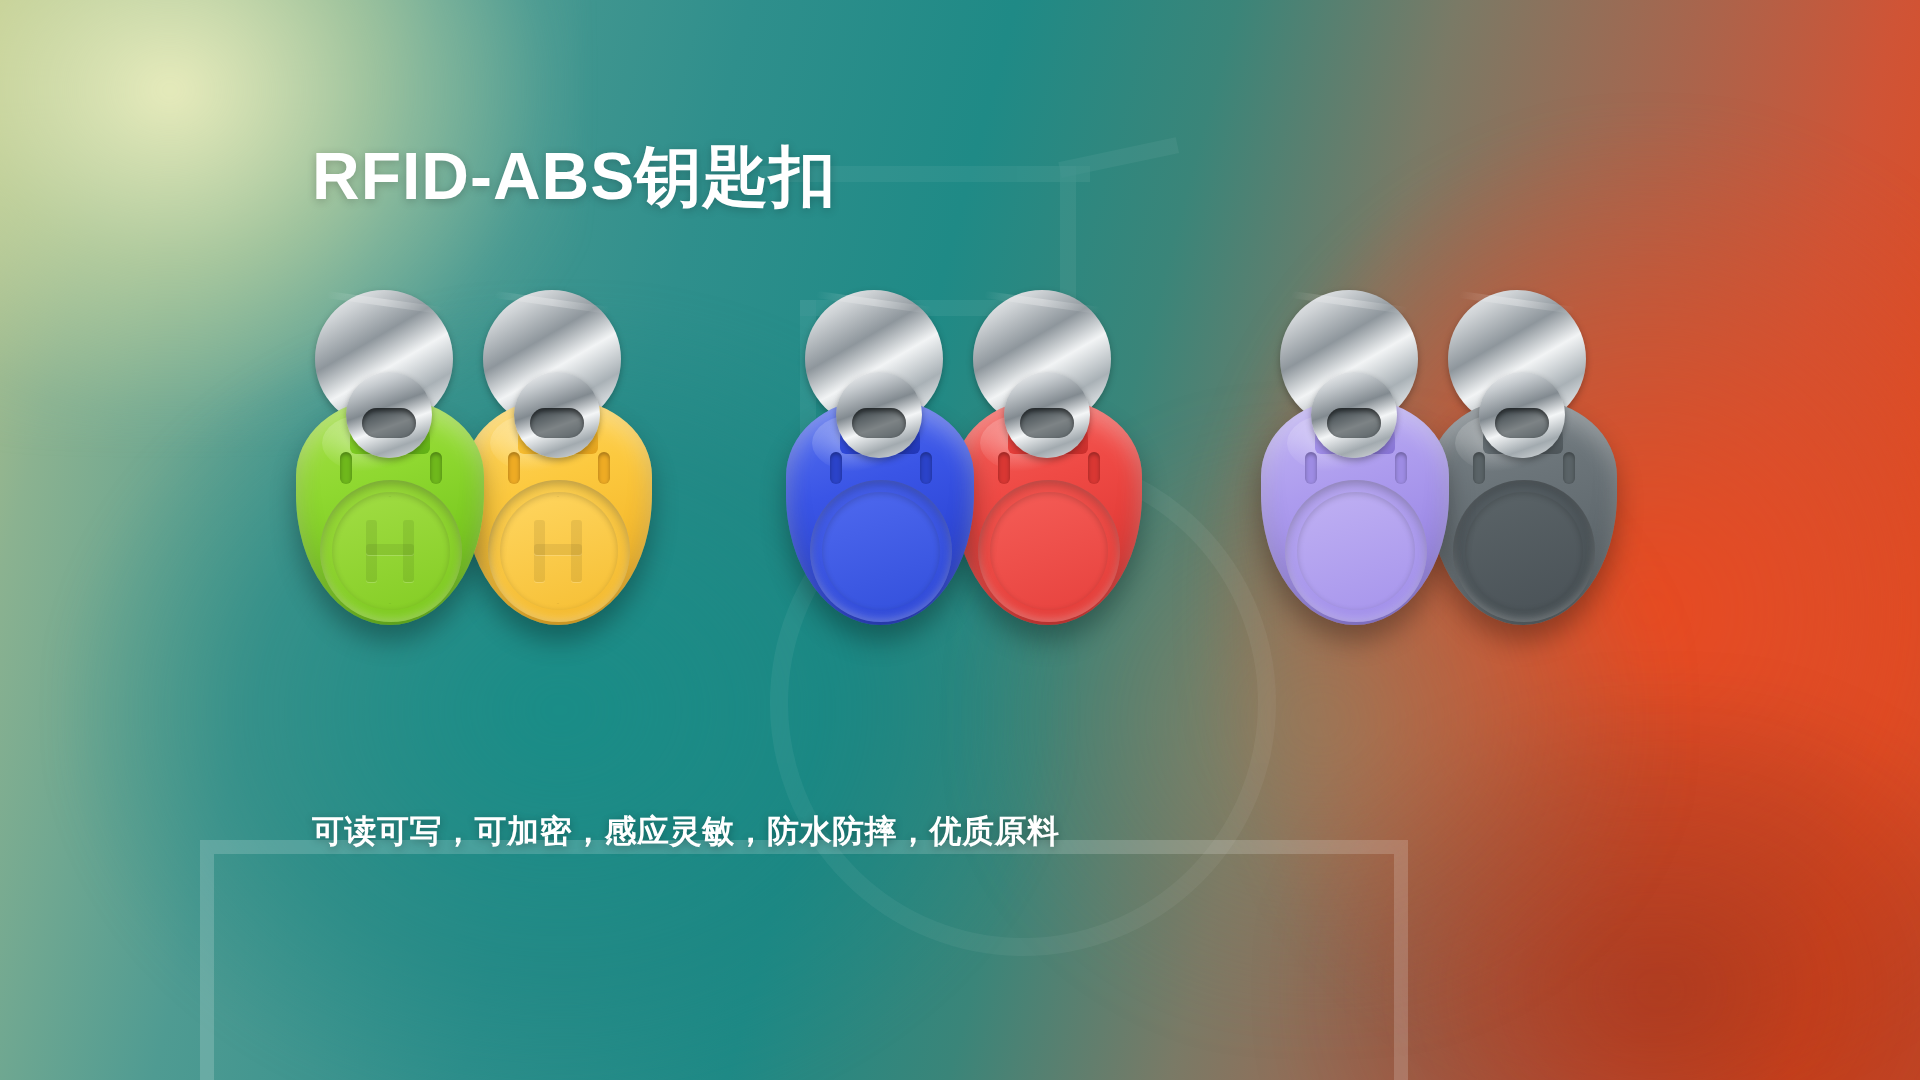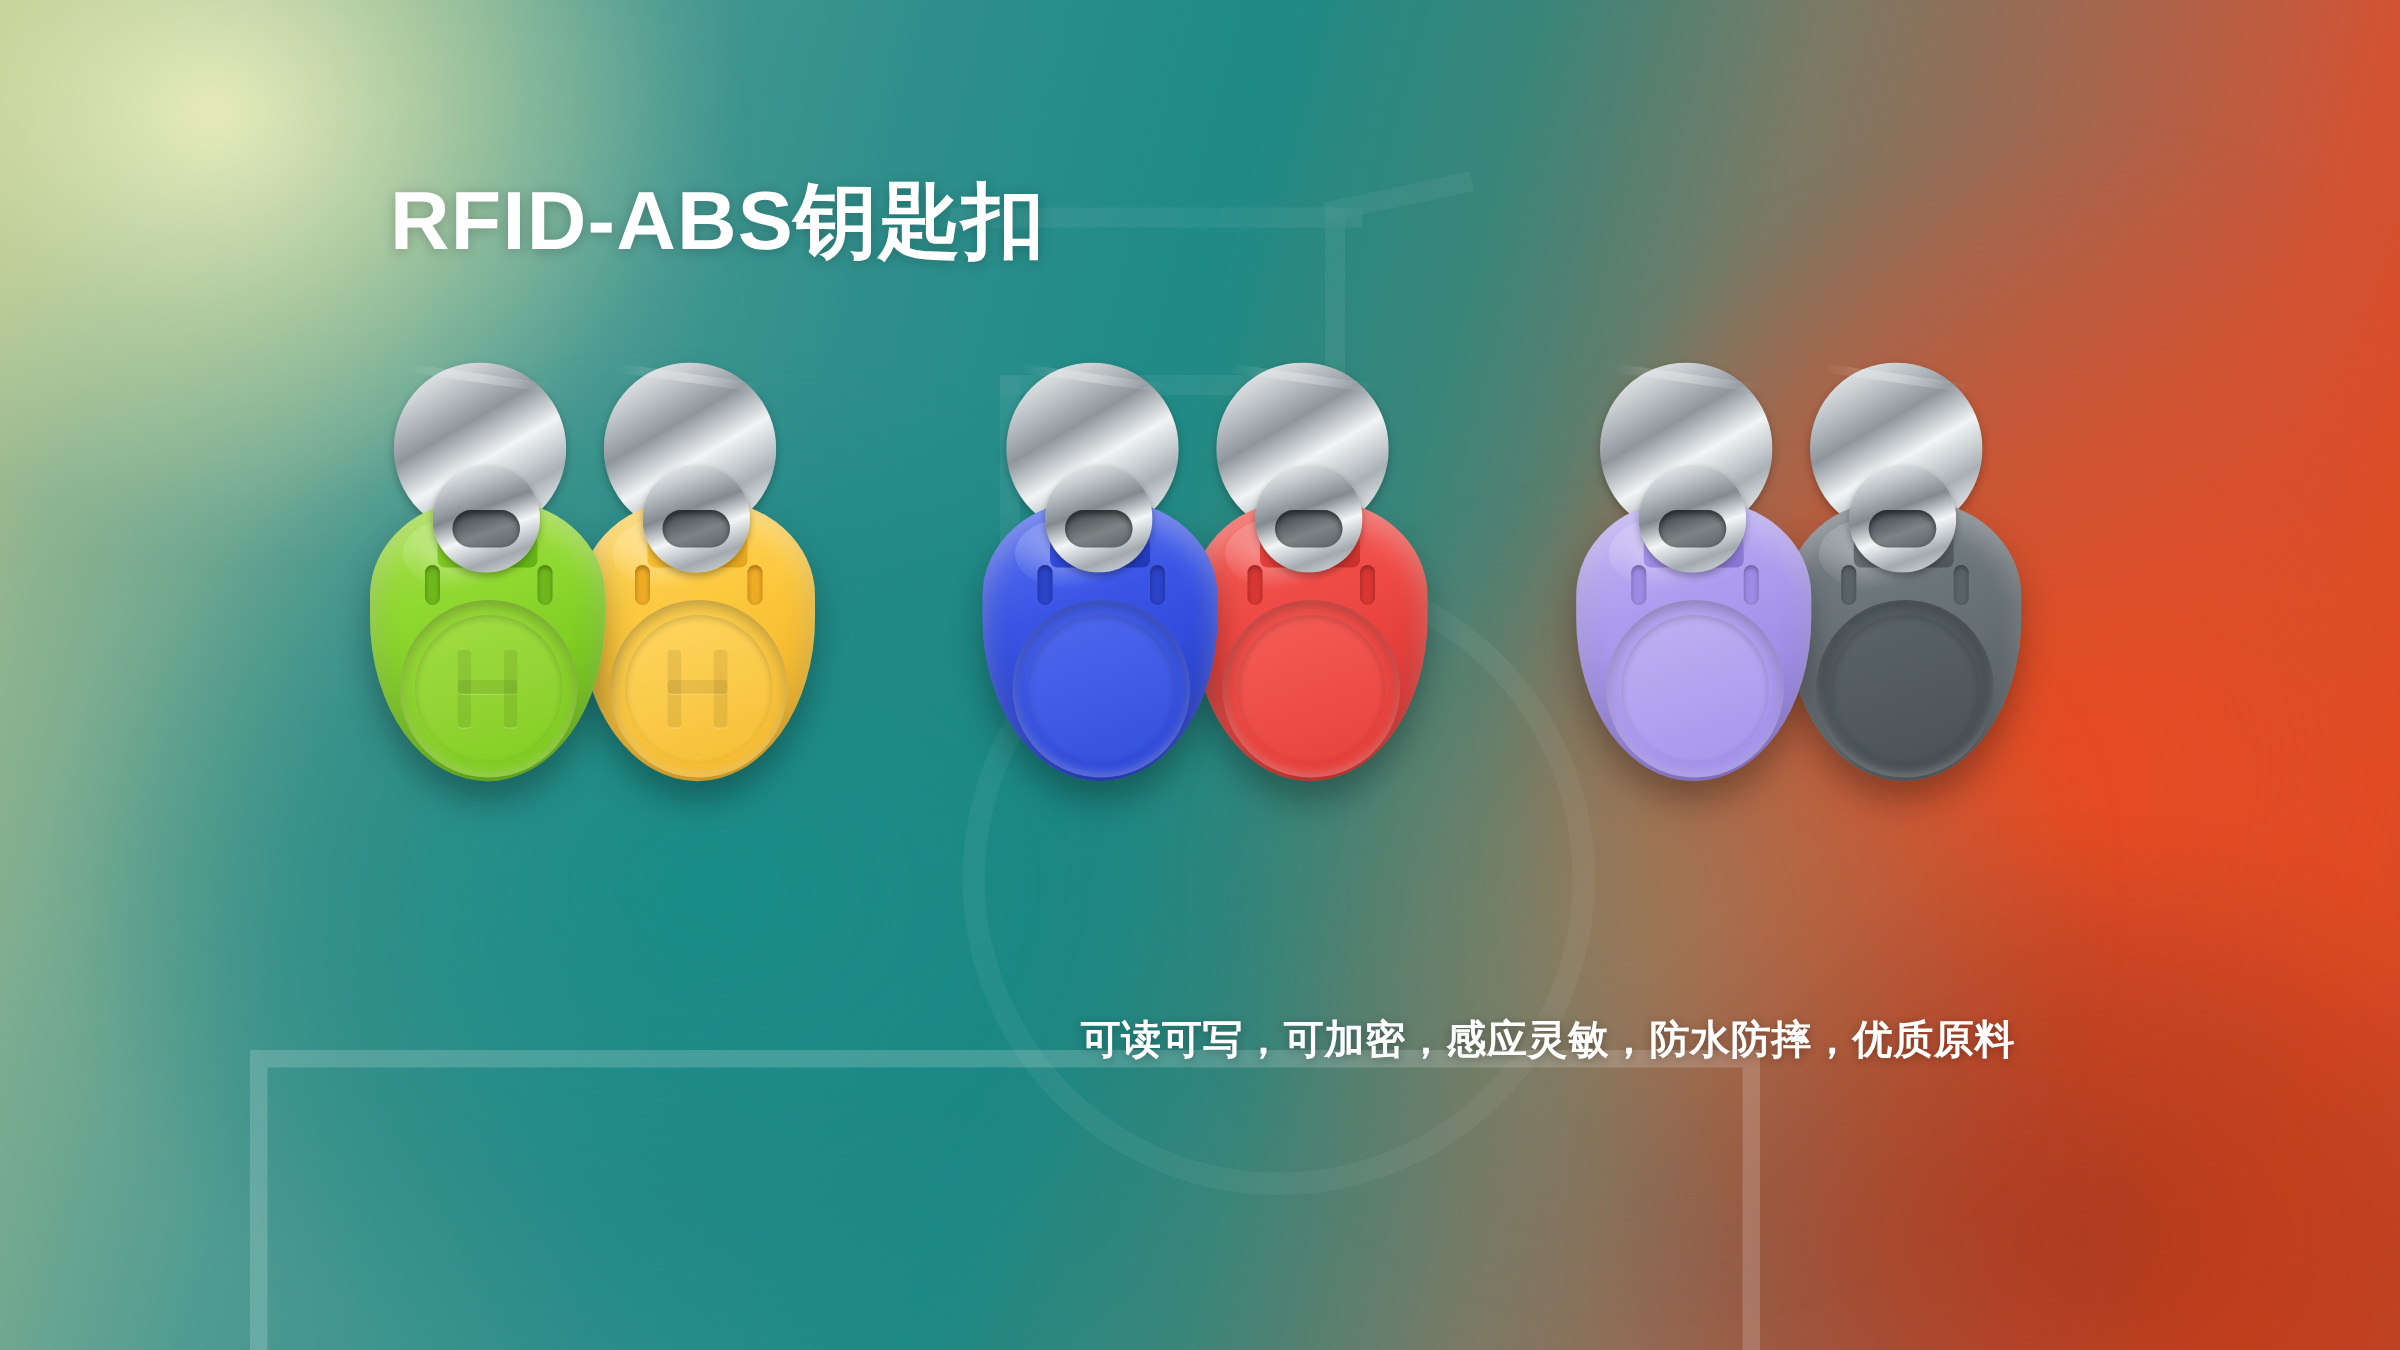--- a/index.html
+++ b/index.html
@@ -370,21 +370,20 @@
     top: 810px;
     width: 1300px;
   }
   .feature-line {
     color: #ffffff;
     font-size: 32px;
     font-weight: bold;
     letter-spacing: 0.5px;
     white-space: nowrap;
     text-shadow: 0 2px 8px rgba(0,0,0,0.30);
-    text-align: right;
   }
   .feature-line + .feature-line { margin-top: 44px; }
 </style>
 </head>
 <body>
 
 <div class="banner">
 
   <div class="bg-base"></div>
   <div class="bg-glow-tl"></div>

